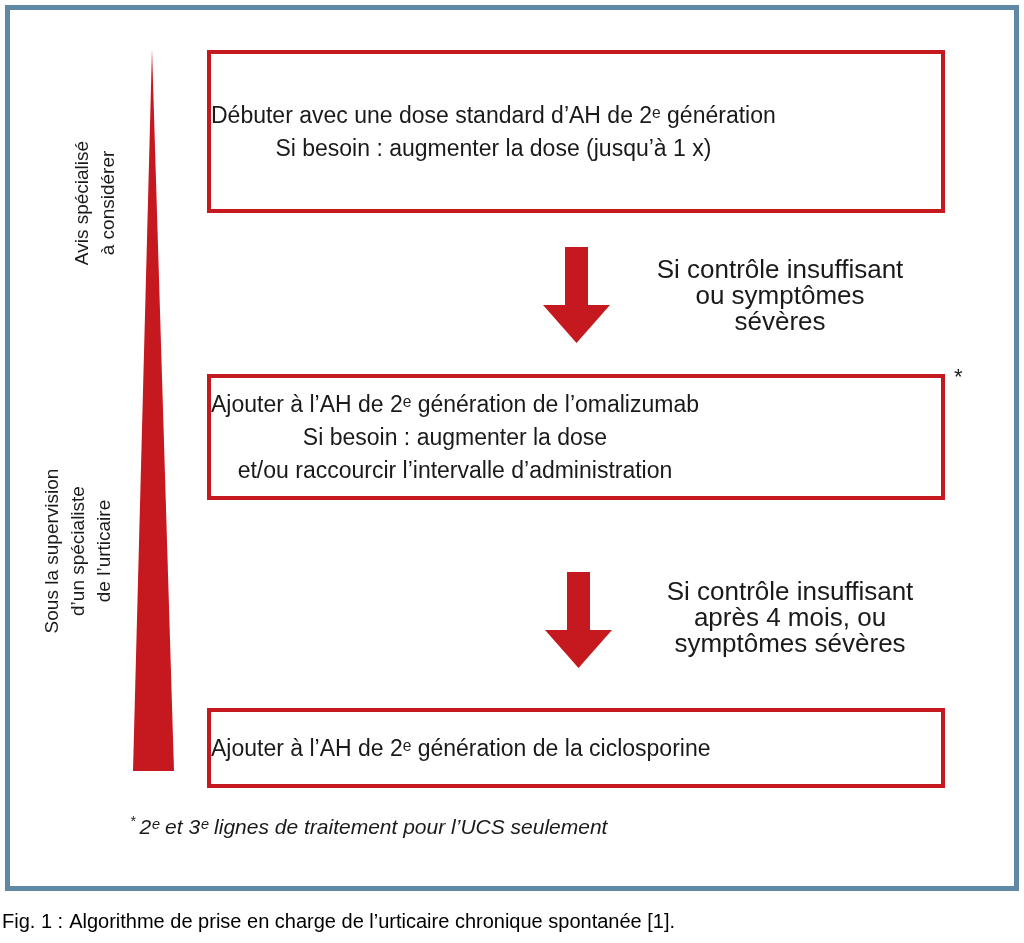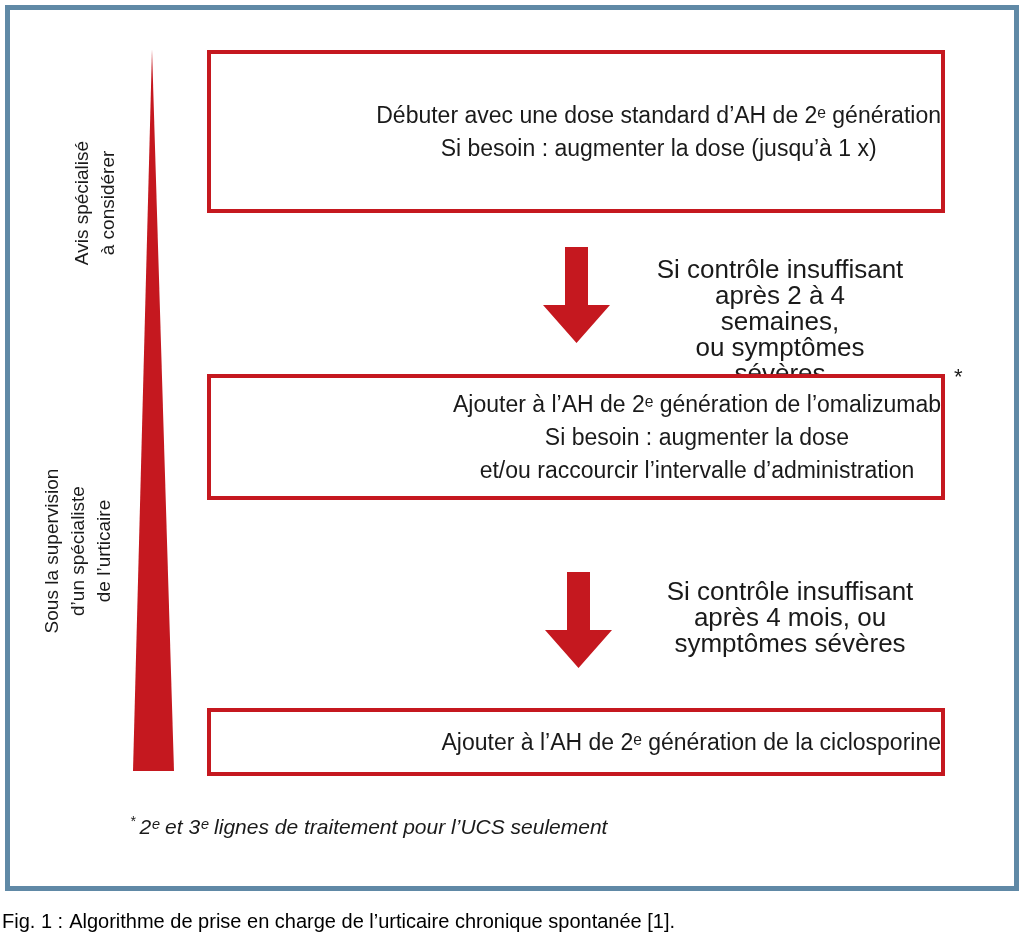--- a/index.html
+++ b/index.html
@@ -23,26 +23,26 @@
     position:absolute;text-align:center;font-size:19px;line-height:26px;
     transform:rotate(-90deg);white-space:nowrap;color:var(--ink);
   }
   .vlabel span{display:block;}
   .vlabel-top{left:10px;top:177px;width:170px;height:52px;}
   .vlabel-bottom{left:-22px;top:512px;width:200px;height:78px;}
 
   .box{
     position:absolute;left:207px;width:738px;
     border:4px solid var(--red);background:#fff;
-    display:flex;align-items:center;justify-content:flex-end;
+    display:flex;align-items:center;justify-content:flex-start;
     text-align:center;font-size:23px;line-height:33px;color:var(--ink);
   }
   .box-1{top:50px;height:163px;}
   .box-2{top:374px;height:126px;}
-  .box-3{top:708px;height:68px;}
+  .box-3{top:708px;height:80px;}
 
   .arrow{position:absolute;width:67px;height:96px;}
   .arrow-1{left:543px;top:247px;}
   .arrow-2{left:545px;top:572px;}
 
   .arrow-label{
     position:absolute;text-align:center;font-size:26px;line-height:26px;color:var(--ink);
   }
   .arrow-label span{display:block;}
   .arrow-label-1{left:655px;top:256px;width:250px;}
@@ -87,21 +87,20 @@
       <div>Si besoin : augmenter la dose (jusqu’à 1 x)</div>
     </div>
   </div>
 
   <svg class="arrow arrow-1" viewBox="0 0 67 96" preserveAspectRatio="none">
     <polygon points="22,0 45,0 45,58 67,58 33.5,96 0,58 22,58" fill="#c5181f"></polygon>
   </svg>
 
   <div class="arrow-label arrow-label-1">
     <span>Si contrôle insuffisant</span>
-    <span>après 2 à 4 semaines,</span>
     <span>ou symptômes sévères</span>
   </div>
 
   <div class="box box-2">
     <div>
       <div>Ajouter à l’AH de 2ᵉ génération de l’omalizumab</div>
       <div>Si besoin : augmenter la dose</div>
       <div>et/ou raccourcir l’intervalle d’administration</div>
     </div>
   </div>

